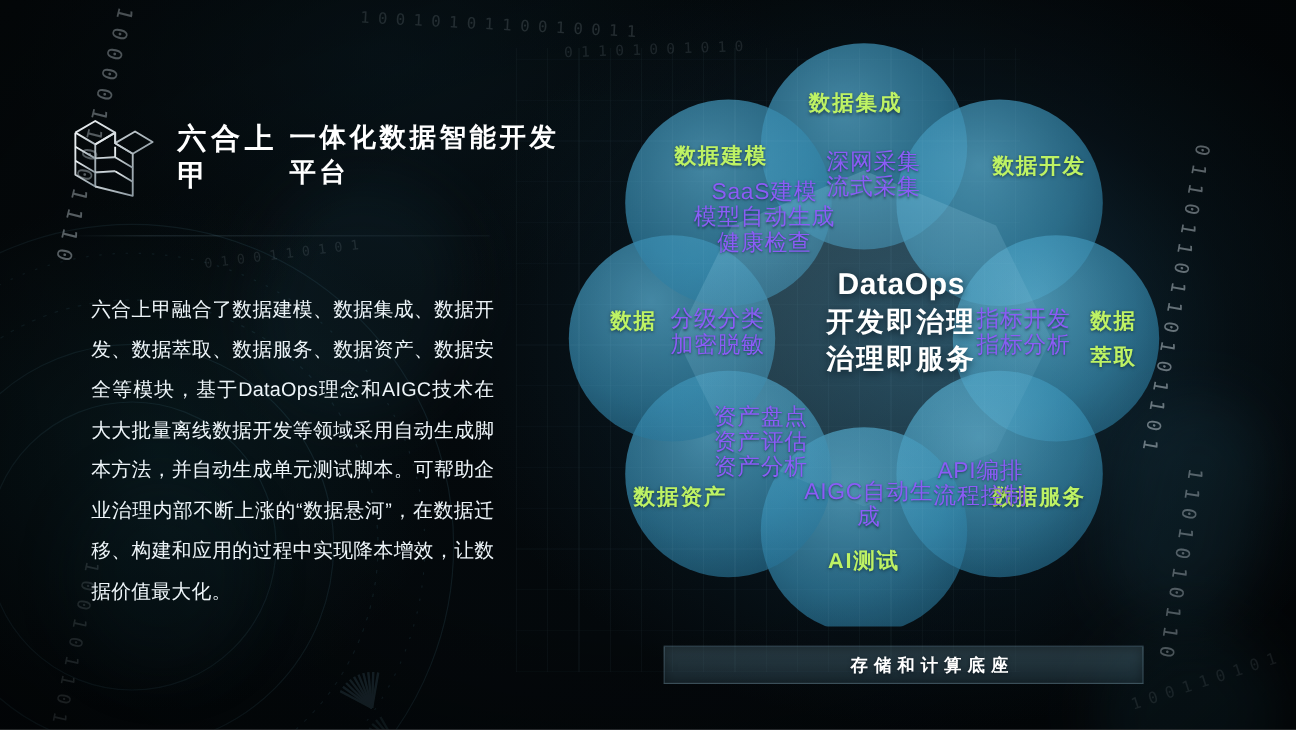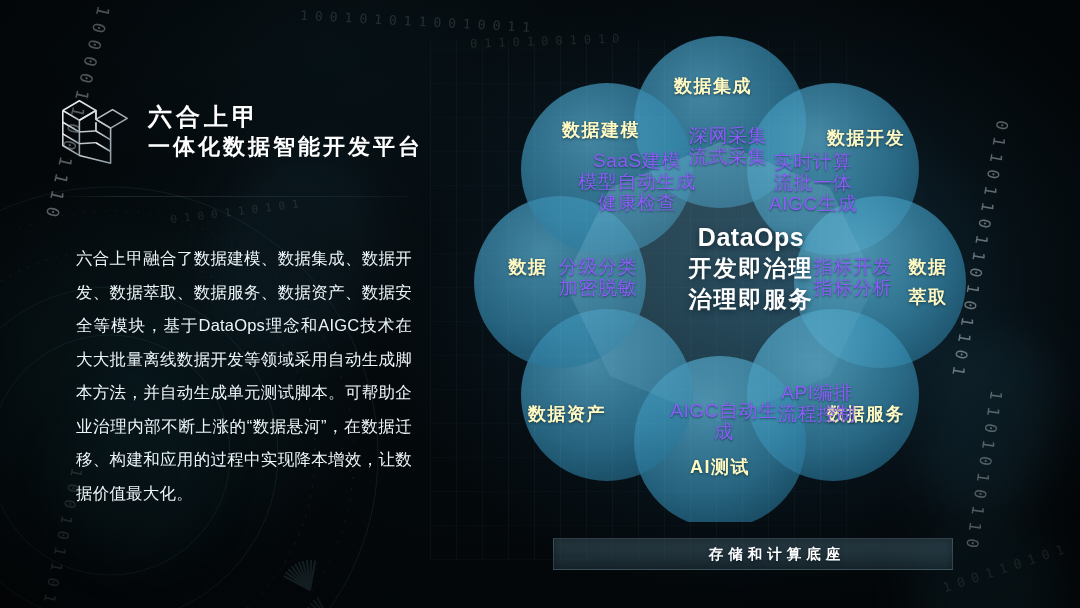--- a/index.html
+++ b/index.html
@@ -84,42 +84,42 @@
   }
   .binary.midleft{
     left:170px;top:205px;font-size:11px;opacity:.20;transform:rotate(-7deg);
   }
 
   
   .left-panel{position:absolute;left:0;top:0;width:470px;height:608px;}
   .brand{position:absolute;left:58px;top:92px;display:flex;align-items:center;gap:16px;}
   .brand-mark{width:74px;height:80px;flex:none;}
   .brand-mark svg{width:100%;height:100%;display:block;}
-  .brand-text{display:flex;flex-direction:column;justify-content:flex-end;}
+  .brand-text{display:flex;flex-direction:row;justify-content:flex-end;}
   .brand-line1{
     font-size:24px;font-weight:700;letter-spacing:4px;color:#ffffff;line-height:1.28;
   }
   .brand-line2{
     font-size:22px;font-weight:700;letter-spacing:3px;color:#ffffff;line-height:1.3;
   }
   .divider{
     position:absolute;left:58px;top:196px;width:350px;height:1px;
     background:linear-gradient(90deg, rgba(150,190,210,.00) 0%, rgba(150,190,210,.16) 18%, rgba(150,190,210,.06) 100%);
   }
   .desc{
     position:absolute;left:76px;top:242px;width:336px;
     font-size:16.5px;line-height:33.5px;color:#eef5f9;
     letter-spacing:.2px;text-align:justify;font-weight:400;
   }
 
   
   .venn{position:absolute;left:460px;top:22px;width:520px;height:500px;}
   .venn svg{width:100%;height:100%;display:block;}
 
-  .venn-label{position:absolute;color:#fef9c3;text-align:center;pointer-events:none;}
+  .venn-label{position:absolute;color:#bef264;text-align:center;pointer-events:none;}
   .lbl-main{font-size:18px;font-weight:700;letter-spacing:1.5px;text-shadow:0 1px 3px rgba(0,12,20,.55);}
   .lbl-sub{font-size:19px;font-weight:400;line-height:21px;color:#8b5cf6;letter-spacing:.6px;text-shadow:0 1px 2px rgba(0,12,20,.5);text-align:center;}
 
   .center-block{
     position:absolute;left:636px;top:222px;width:230px;text-align:center;
     text-shadow:0 2px 6px rgba(0,14,22,.6);
   }
   .center-en{font-size:25px;font-weight:700;letter-spacing:.5px;color:#ffffff;line-height:31px;}
   .center-cn{font-size:23px;font-weight:700;letter-spacing:2px;color:#ffffff;line-height:31px;}
 
@@ -308,40 +308,40 @@
     <div>SaaS建模</div>
     <div>模型自动生成</div>
     <div>健康检查</div>
   </div>
 
   <div class="venn-label lbl-sub" style="left:681px;top:125px;width:94px;">
     <div>深网采集</div>
     <div>流式采集</div>
   </div>
 
-  <div class="venn-label lbl-sub" style="left:768px;top:151px;width:90px;">
-    <div>实时计算</div>
-    <div>流批一体</div>
-    <div>AIGC生成</div>
-  </div>
 
   <div class="venn-label lbl-sub" style="left:809px;top:256px;width:88px;">
     <div>指标开发</div>
     <div>指标分析</div>
   </div>
 
   <div class="venn-label lbl-sub" style="left:774px;top:359px;width:86px;margin-top:23px;">
     <div>API编排</div>
     <div>流程控制</div>
   </div>
 
   <div class="venn-label lbl-sub" style="left:662px;top:400px;width:124px;">
     <div>AIGC自动生成</div>
   </div>
 
+  <div class="venn-label lbl-sub" style="left:592px;top:337px;width:84px;">
+    <div>资产盘点</div>
+    <div>资产评估</div>
+    <div>资产分析</div>
+  </div>
 
   <div class="venn-label lbl-sub" style="left:555px;top:256px;width:86px;">
     <div>分级分类</div>
     <div>加密脱敏</div>
   </div>
 
   <div class="center-block">
     <div class="center-en">DataOps</div>
     <div class="center-cn">开发即治理</div>
     <div class="center-cn">治理即服务</div>

